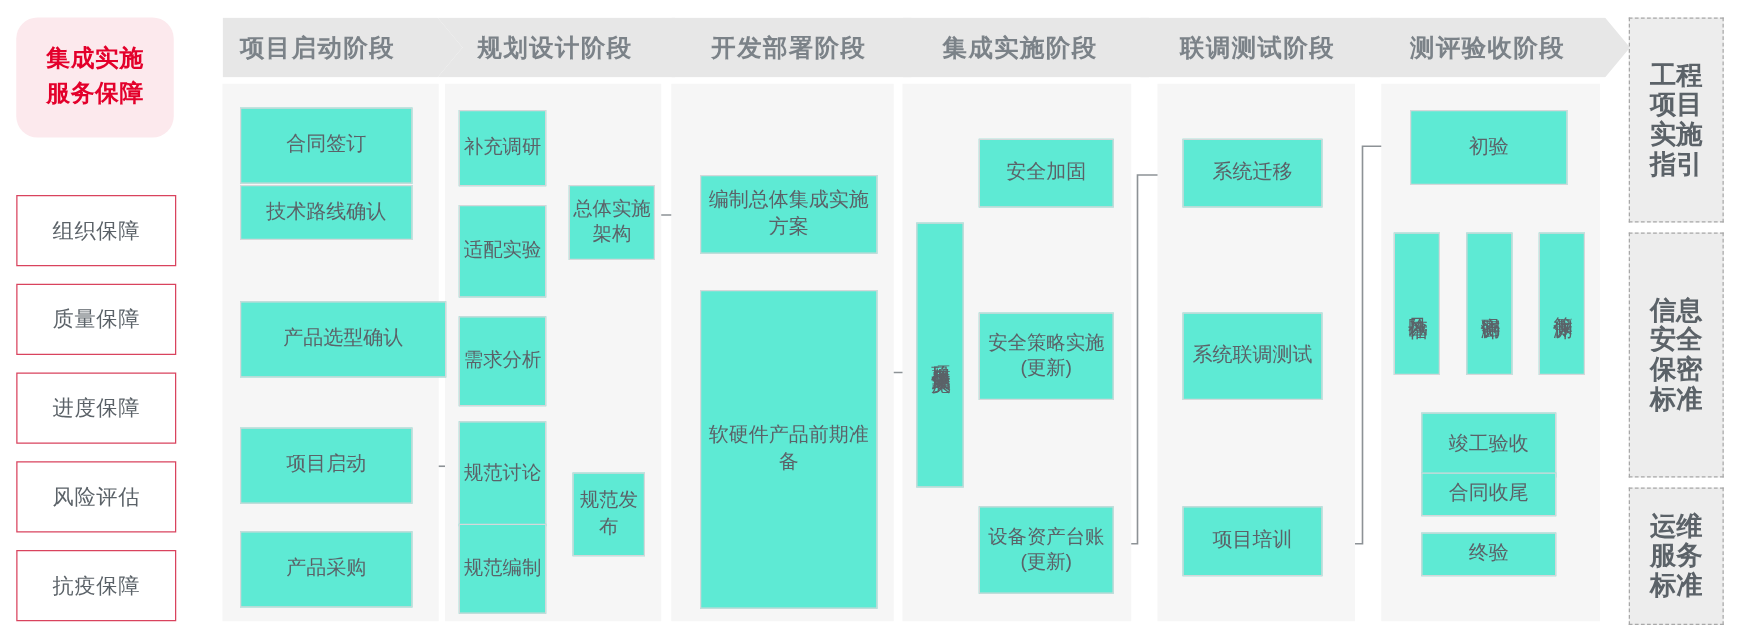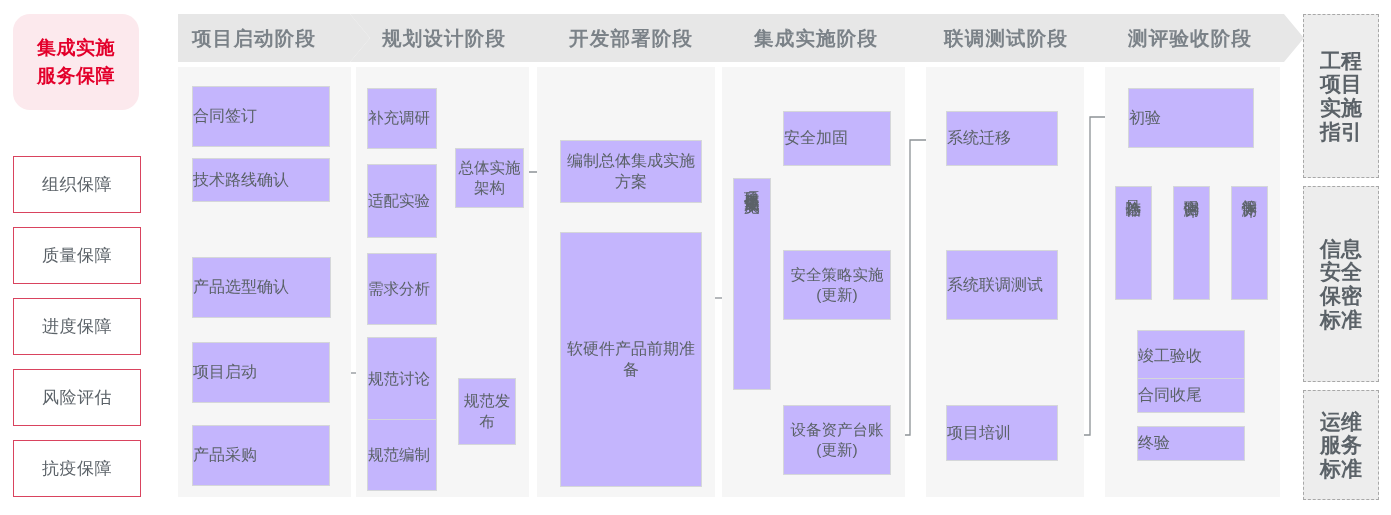--- a/index.html
+++ b/index.html
@@ -44,22 +44,22 @@
     clip-path:polygon(0 0, calc(100% - 20px) 0, 100% 50%, calc(100% - 20px) 100%, 0 100%);
     padding-left:14px;
   }
   .chev.mid{
     clip-path:polygon(0 0, calc(100% - 20px) 0, 100% 50%, calc(100% - 20px) 100%, 0 100%, 20px 50%);
     padding-left:32px;
   }
 
   
   .node{
-    position:absolute;background:#c4b5fd;border:1px solid #d5d7d9;
-    display:flex;align-items:center;justify-content:flex-start;
+    position:absolute;background:#5eead4;border:1px solid #d5d7d9;
+    display:flex;align-items:center;justify-content:center;
     color:#5b6268;font-size:16px;line-height:1.3;text-align:center;
     box-sizing:border-box;
   }
   .node.sm{font-size:15.5px;}
   .node.vert{
     writing-mode:vertical-rl;text-orientation:upright;
     letter-spacing:1px;line-height:1;
   }
 
   
@@ -191,24 +191,24 @@
   <div class="chev mid" style="left:912px;width:212px">
     <span>联调测试阶段</span>
   </div>
   <div class="chev mid" style="left:1096px;width:208px">
     <span>测评验收阶段</span>
   </div>
 
   <div class="node" style="left:192px;top:86px;width:138px;height:61px">
     <span>合同签订</span>
   </div>
-  <div class="node" style="left:192px;top:158px;width:138px;height:44px">
+  <div class="node" style="left:192px;top:148px;width:138px;height:44px">
     <span>技术路线确认</span>
   </div>
-  <div class="node" style="left:192px;top:257px;width:139px;height:61px">
+  <div class="node" style="left:192px;top:241px;width:165px;height:61px">
     <span>产品选型确认</span>
   </div>
   <div class="node" style="left:192px;top:342px;width:138px;height:61px">
     <span>项目启动</span>
   </div>
   <div class="node" style="left:192px;top:425px;width:138px;height:61px">
     <span>产品采购</span>
   </div>
 
   <div class="node sm" style="left:367px;top:88px;width:70px;height:61px">

